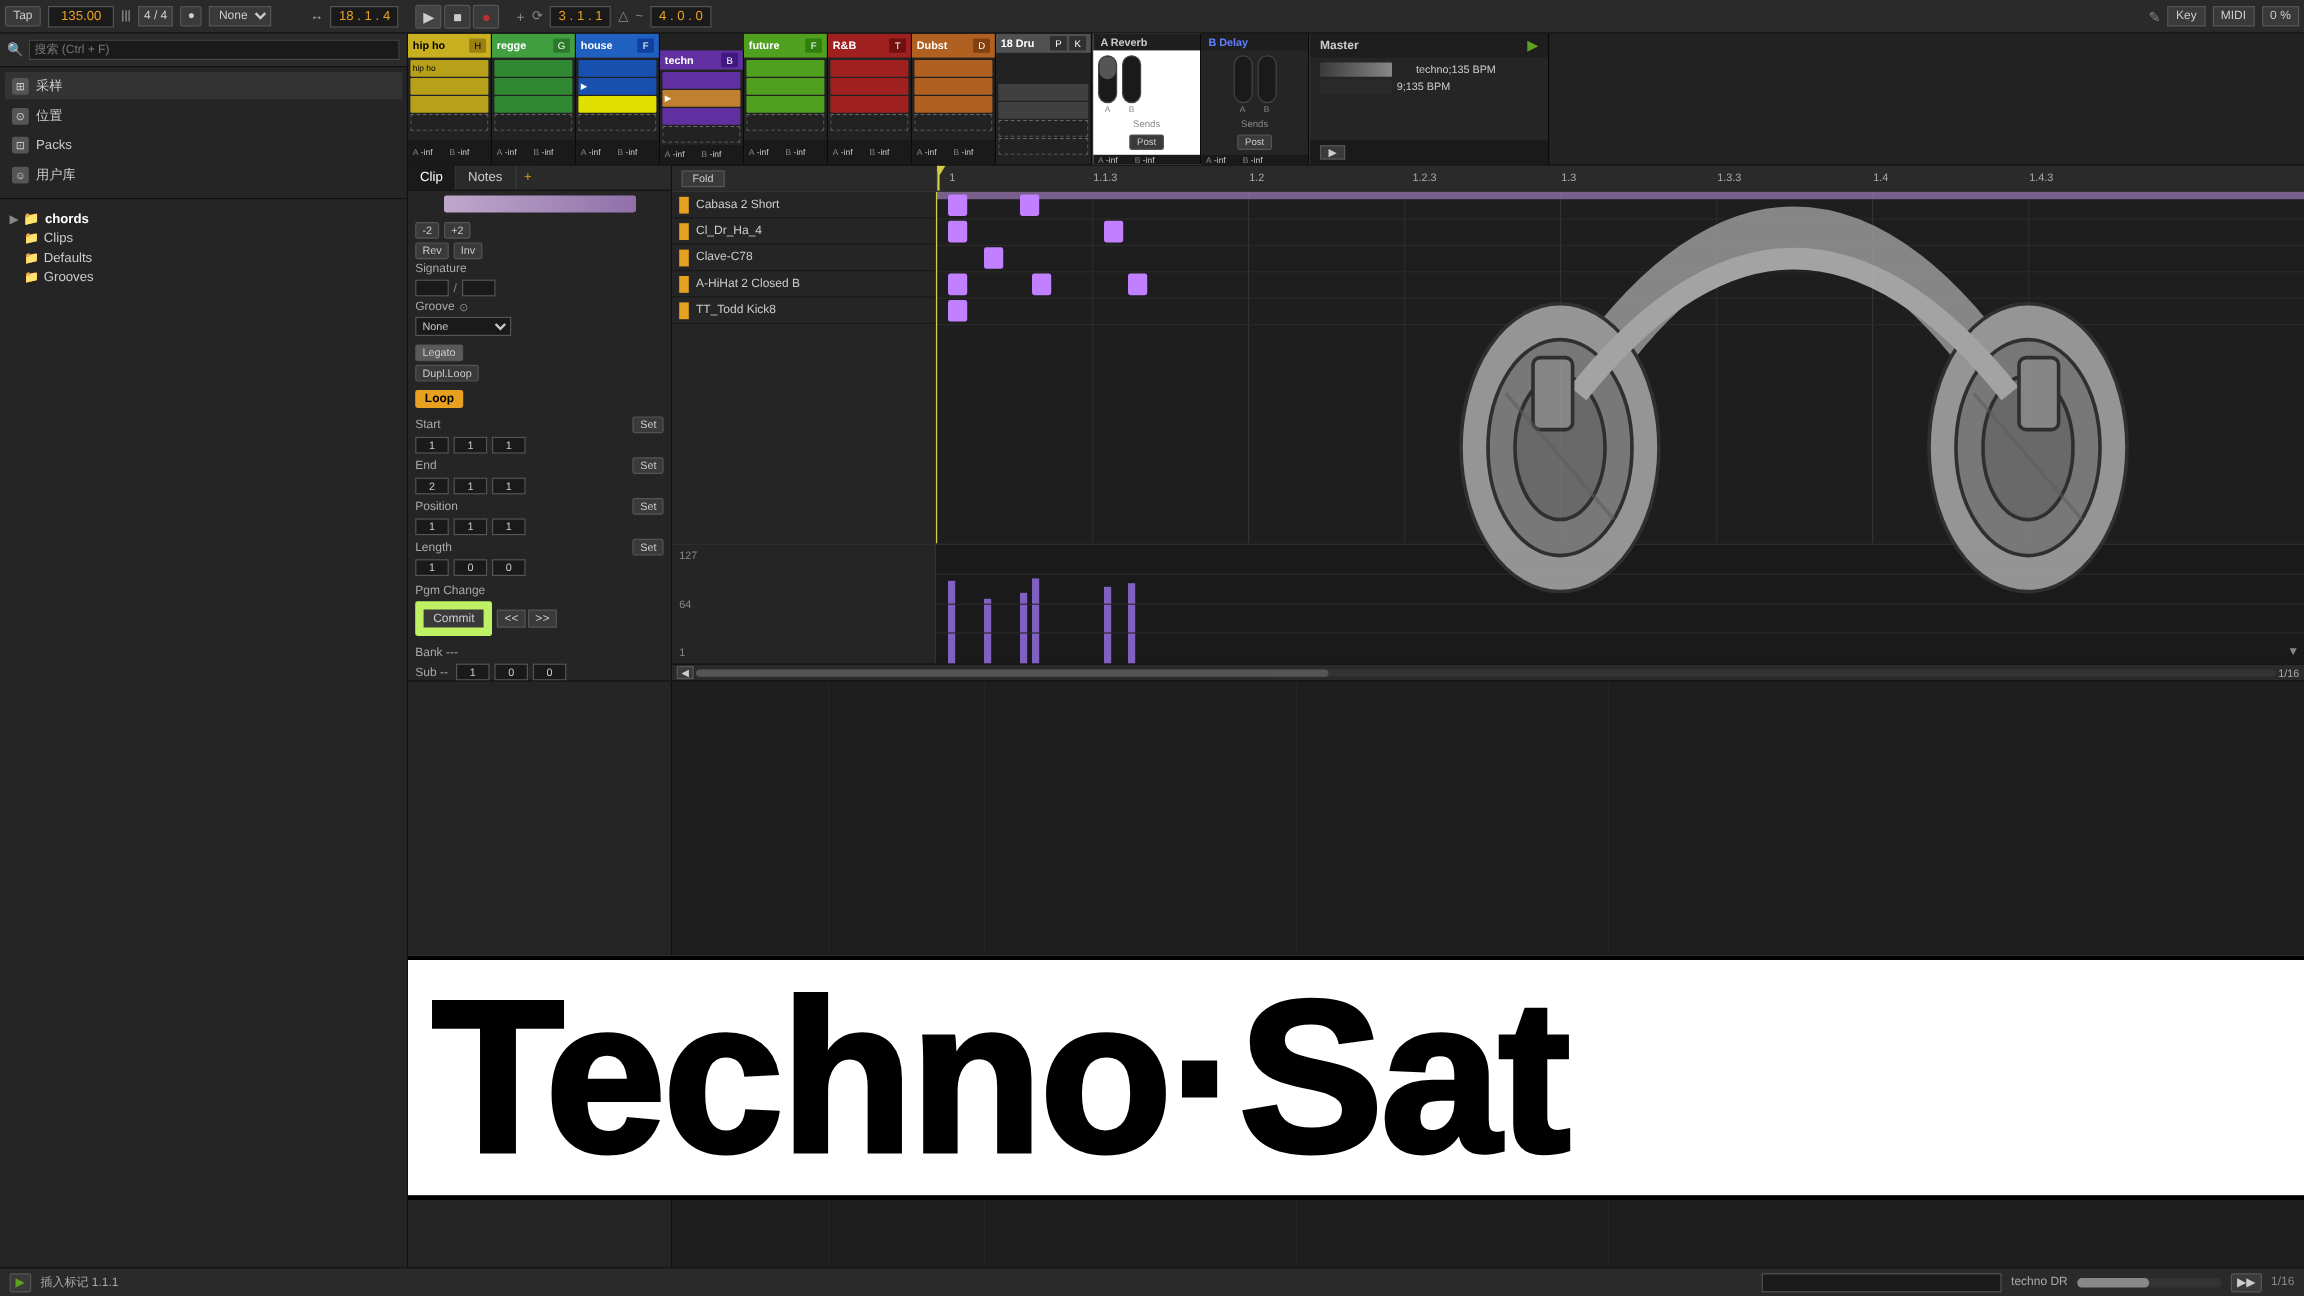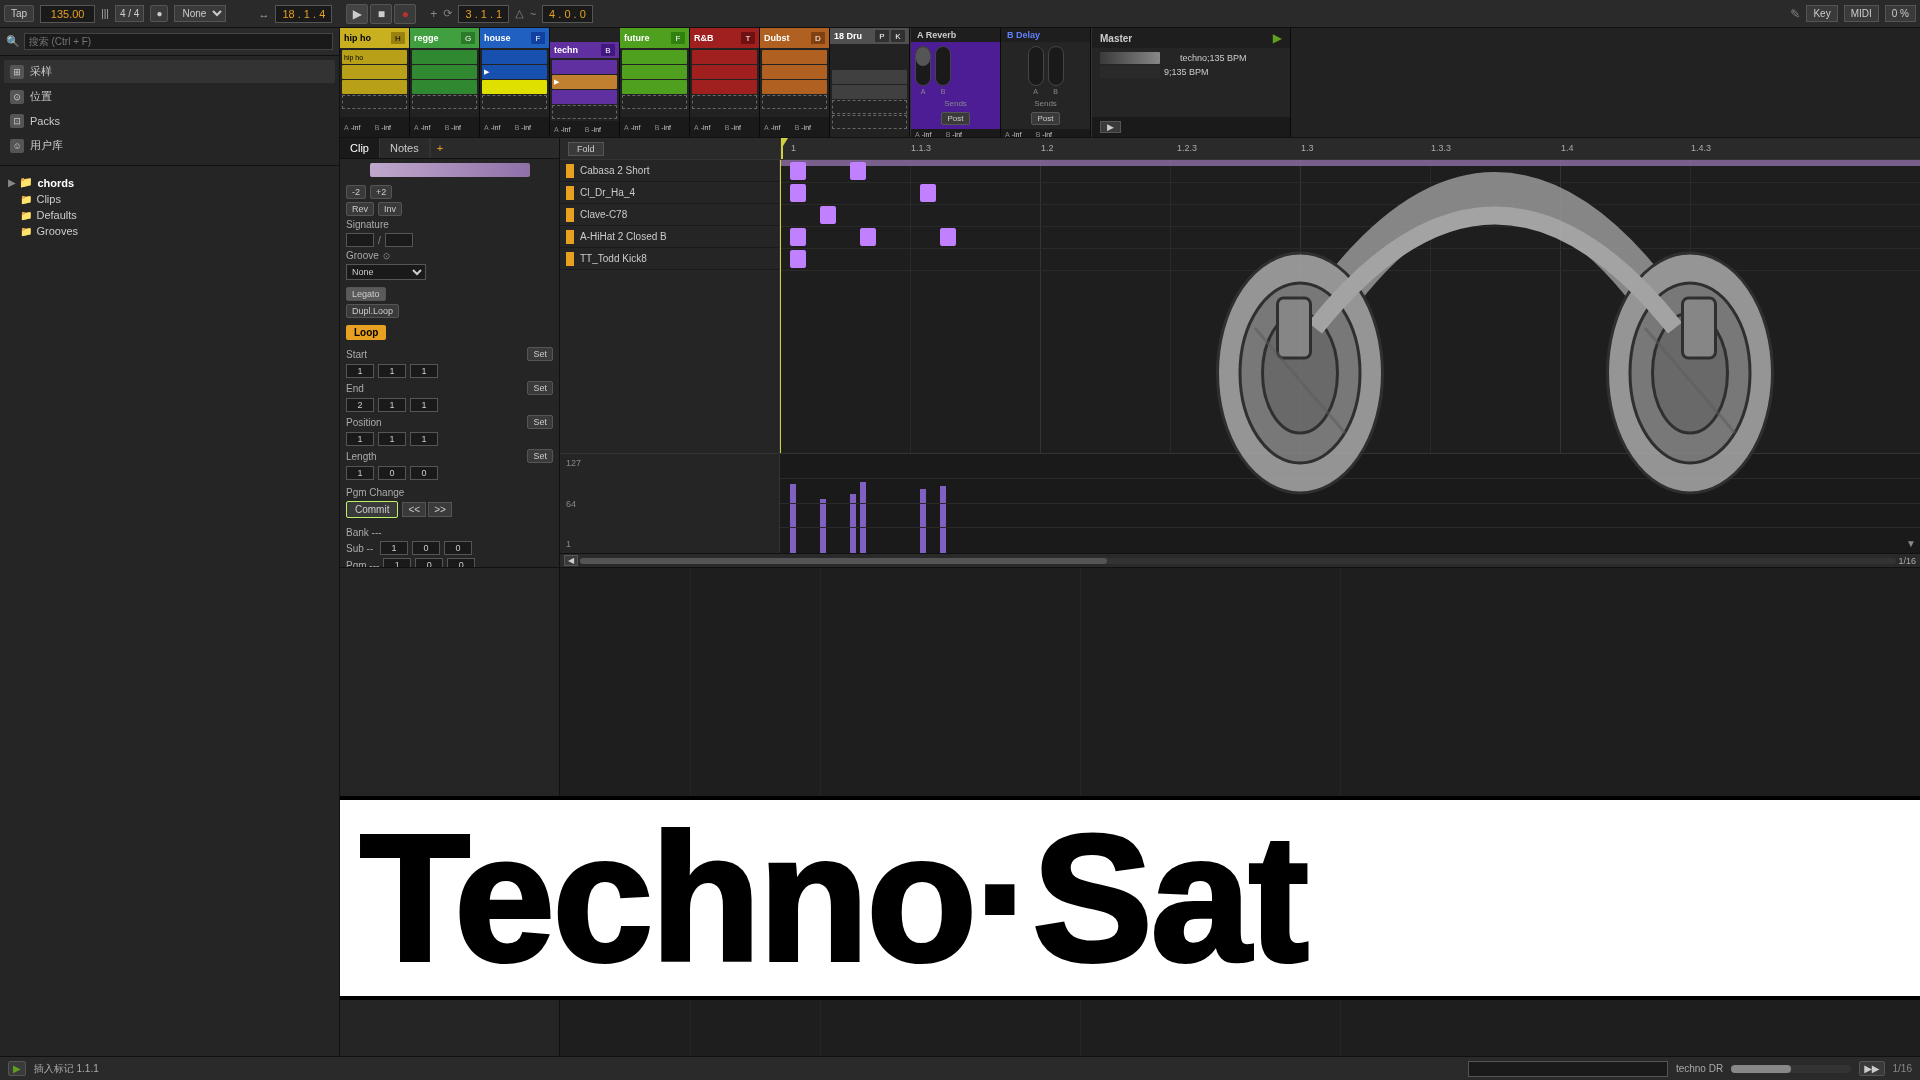--- a/index.html
+++ b/index.html
@@ -42,21 +42,21 @@
     .clip-color-bar { width: 160px; height: 14px; background: linear-gradient(to right, #c0a0c0, #8a6a8a); border-radius: 2px; }
 
     .clip-controls { padding: 4px 6px; display: flex; flex-direction: column; gap: 3px; }
     .ctrl-row { display: flex; align-items: center; gap: 4px; font-size: 10px; }
     .ctrl-btn { background: #3a3a3a; border: 1px solid #555; color: #ccc; padding: 1px 5px; font-size: 9px; cursor: pointer; border-radius: 2px; }
     .ctrl-btn.active { background: #5a5a5a; }
     .ctrl-input { background: #1a1a1a; border: 1px solid #555; color: #ccc; width: 28px; text-align: center; font-size: 9px; padding: 1px; }
     .ctrl-label { color: #aaa; font-size: 10px; min-width: 30px; }
     .sig-label { color: #aaa; font-size: 10px; }
     .loop-btn { background: #e8a020; border: none; color: #000; padding: 2px 8px; font-size: 10px; cursor: pointer; border-radius: 2px; font-weight: bold; }
-    .commit-btn { background: #3a3a3a; border: 1px solid #bef264; color: #ccc; padding: 2px 8px; font-size: 10px; cursor: pointer; border-radius: 2px; }
+    .commit-btn { background: #3a3a3a; border: 7px solid #bef264; color: #ccc; padding: 2px 8px; font-size: 10px; cursor: pointer; border-radius: 2px; }
     .nav-arrows { display: flex; gap: 2px; }
     .arrow-btn { background: #3a3a3a; border: 1px solid #555; color: #ccc; padding: 1px 5px; font-size: 10px; cursor: pointer; }
     #drum-list { width: 220px; min-width: 220px; background: #252525; border-right: 1px solid #333; }
     .drum-item { display: flex; align-items: center; height: 22px; border-bottom: 1px solid #1a1a1a; padding: 0 6px; font-size: 10px; }
     .drum-pad { width: 8px; height: 14px; background: #555; margin-right: 6px; }
     .drum-pad.active { background: #e8a020; }
 
     #drum-roll { flex: 1; background: #1e1e1e; position: relative; overflow: hidden; }
 
     
@@ -368,21 +368,21 @@
             <div style="height:14px; border-radius:1px; border:1px dashed #666;"></div>
           </div>
           <div style="height:20px; background:#1a1a1a; display:flex; align-items:center; padding:2px 4px; gap:2px;">
             <span style="font-size:7px; color:#888;">A</span>
               <span style="font-size:7px; color:#ccc; min-width:22px;">-inf</span>
           </div>
         </div>
 
         <div style="width:1px; background:#333;"></div>
 
-        <div class="mixer-track-wrapper" style="min-width:90px; background:#4c1d95;">
+        <div class="mixer-track-wrapper" style="min-width:90px; background:#ffffff;">
           <div style="height:20px; background:#1e1e1e; display:flex; align-items:center; padding:2px 6px;">
             <span style="font-size:9px; font-weight:bold; color:#ccc;">A Reverb</span>
           </div>
           <div style="flex:1; display:flex; flex-direction:column; align-items:center; justify-content:center; gap:4px; padding:4px;">
             <div style="display:flex; gap:4px; width:100%;">
               <div style="display:flex; flex-direction:column; align-items:center; gap:2px;">
                 <div style="width:16px; height:40px; background:#1a1a1a; border:1px solid #444; border-radius:8px; position:relative; overflow:hidden;">
                   <div style="position:absolute; bottom:50%; left:0; right:0; height:50%; background:#555; border-radius:0 0 8px 8px;"></div>
                 </div>
                 <span style="font-size:7px; color:#888;">A</span>

